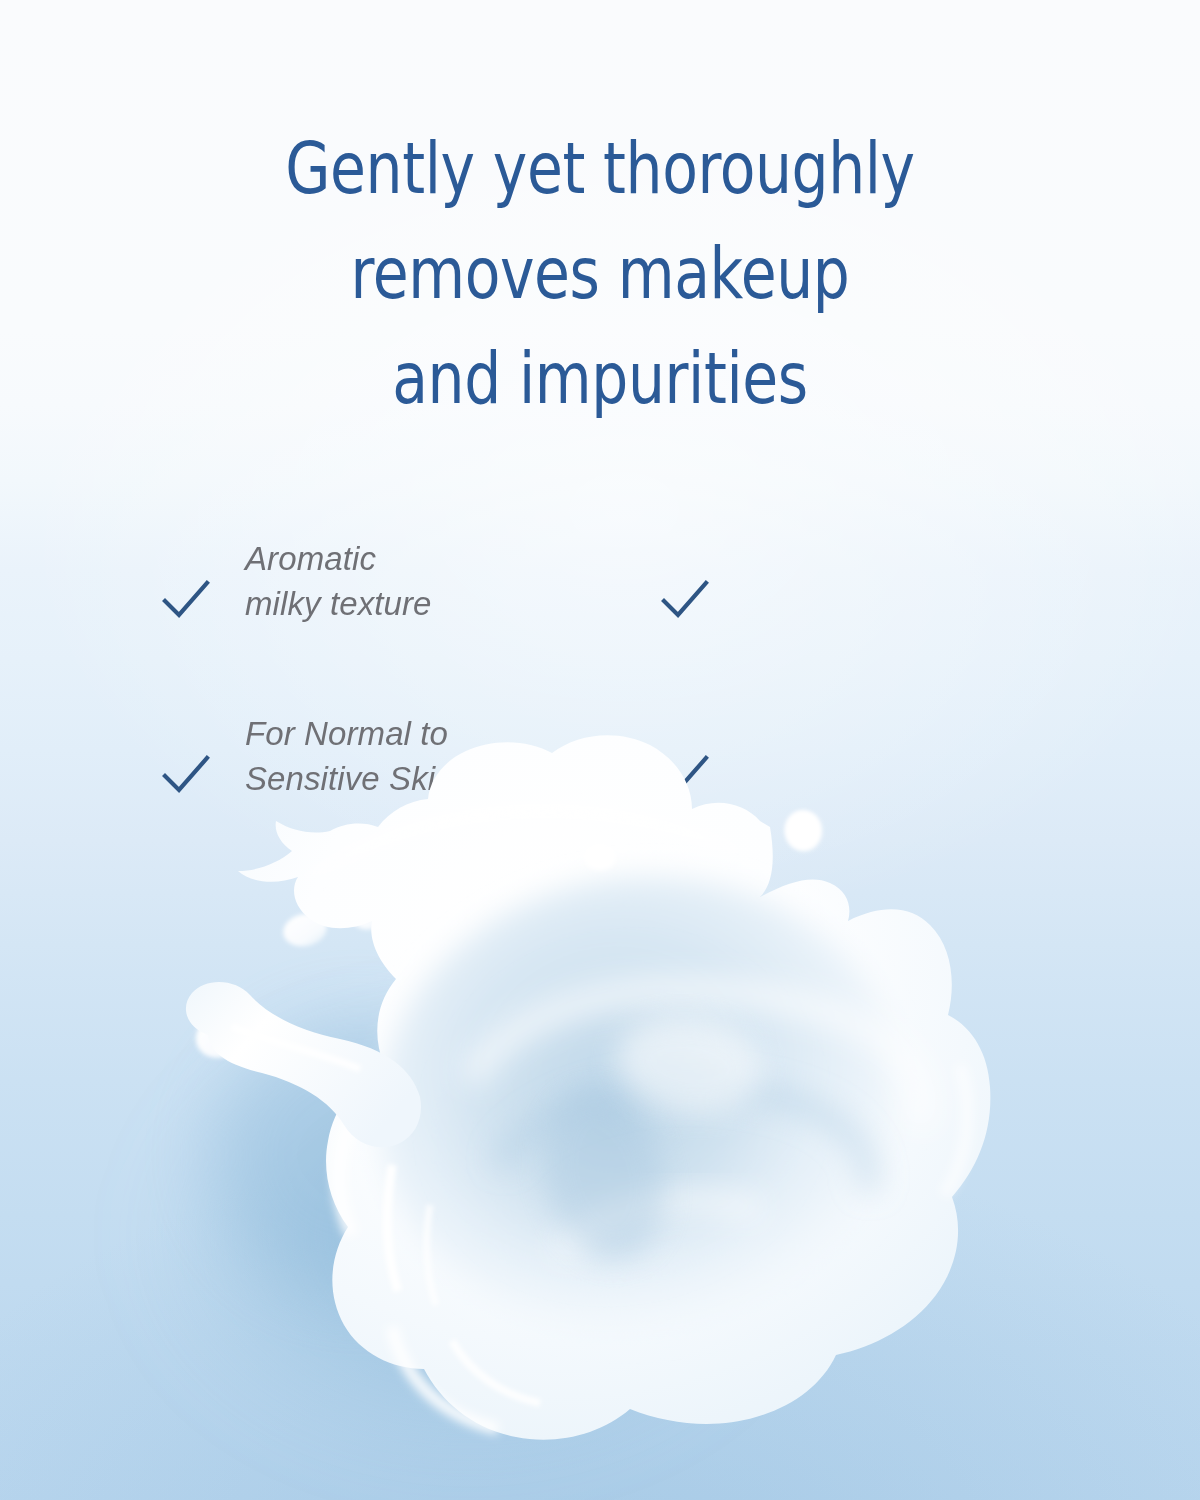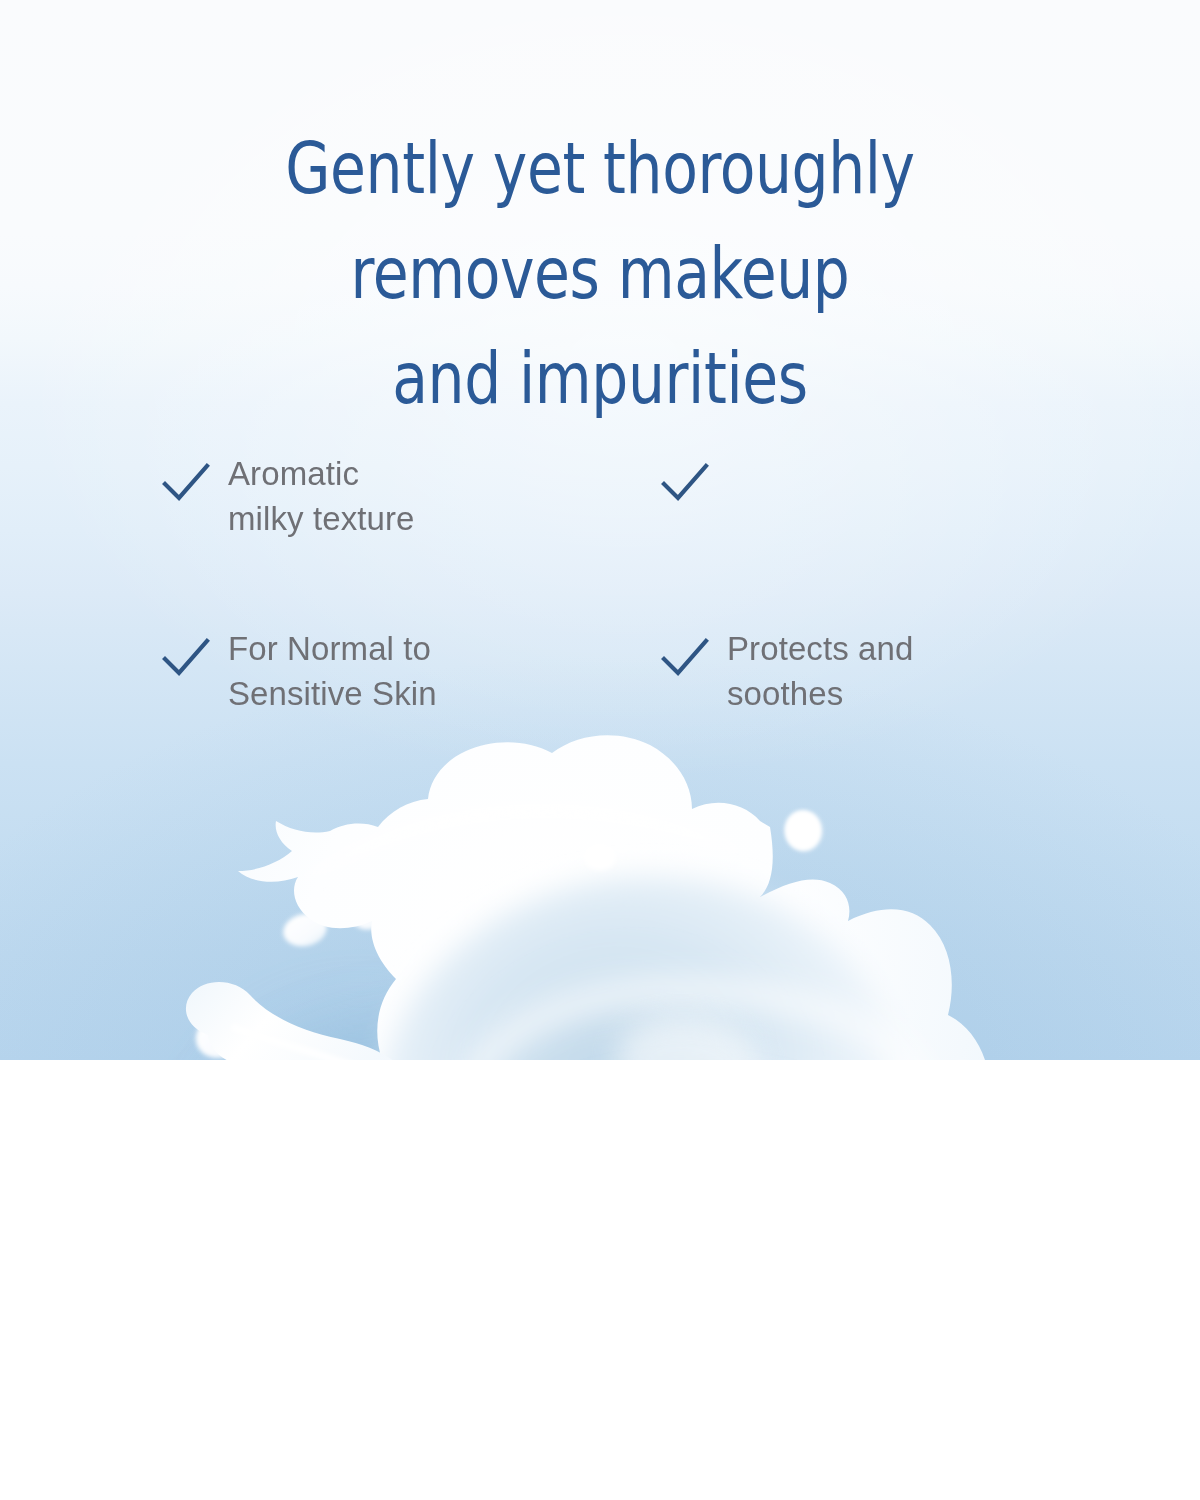--- a/index.html
+++ b/index.html
@@ -10,21 +10,21 @@
   body {
     width: 1200px;
     height: 1500px;
     font-family: "Liberation Sans", sans-serif;
     overflow: hidden;
   }
 
   #page {
     position: relative;
     width: 1200px;
-    height: 1060px;
+    height: 1500px;
     overflow: hidden;
     background:
       linear-gradient(180deg,
         #fafbfd 0%,
         #f9fbfd 22%,
         #f7fafd 27%,
         #f2f8fc 32%,
         #eaf3fb 38%,
         #e6f1fa 44%,
         #e1eef9 50%,
@@ -71,22 +71,23 @@
     top: 452px;
     width: 920px;
     display: grid;
     grid-template-columns: 1fr 1fr;
     grid-auto-rows: 175px;
     column-gap: 78px;
     row-gap: 0px;
   }
   .feature {
     display: flex;
-    align-items: flex-start;
-    gap: 16px;
+    align-items: flex-end;
+    gap: 33px;
+    font-style: italic;
   }
   .check-icon {
     flex: 0 0 auto;
     width: 52px;
     height: 52px;
     display: block;
     margin-top: 6px;
   }
   .feature-label {
     color: #6f7075;
@@ -145,21 +146,20 @@
       <svg class="check-icon" viewBox="0 0 52 52" aria-hidden="true">
         <path d="M5 26 L19 40 L47 8" fill="none" stroke="#2e5584" stroke-width="4.2" stroke-linecap="square" stroke-linejoin="miter"></path>
       </svg>
       <div class="feature-label">For Normal to<br>Sensitive Skin</div>
     </div>
 
     <div class="feature">
       <svg class="check-icon" viewBox="0 0 52 52" aria-hidden="true">
         <path d="M5 26 L19 40 L47 8" fill="none" stroke="#2e5584" stroke-width="4.2" stroke-linecap="square" stroke-linejoin="miter"></path>
       </svg>
-      <div class="feature-label">Protects and<br>soothes</div>
     </div>
 
   </div>
 
   <div class="splash-wrap">
     <svg class="splash-svg" viewBox="0 0 1200 765" preserveAspectRatio="xMidYMid meet" aria-hidden="true">
       <defs>
 
         <radialGradient id="castShadow" cx="50%" cy="50%" r="50%">
           <stop offset="0%" stop-color="#7fb0d4" stop-opacity="0.55"></stop>

